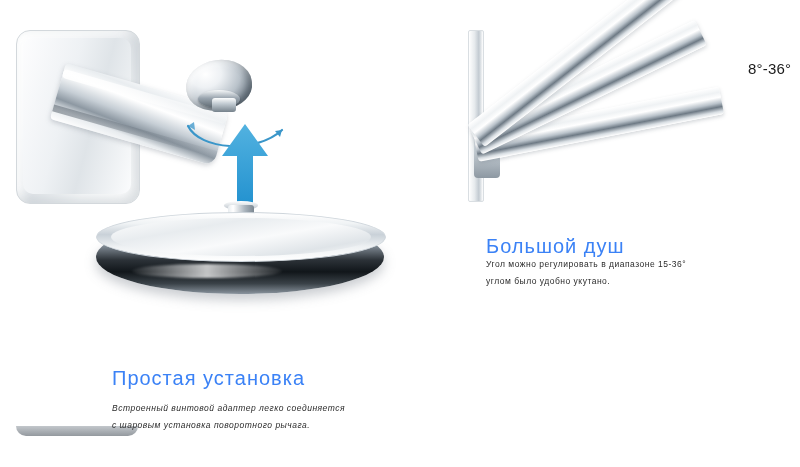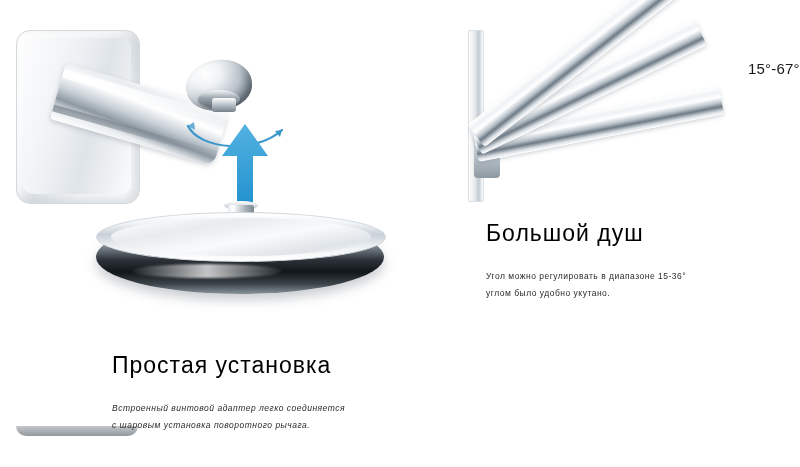--- a/index.html
+++ b/index.html
@@ -272,24 +272,25 @@
     top: 60px;
     font-size: 15px;
     color: #1a1a1a;
     letter-spacing: 0.2px;
     white-space: nowrap;
   }
 
   
   .heading {
     position: absolute;
-    font-size: 23px;
-    color: #000000;
+    font-size: 20px;
+    color: #3b82f6;
     letter-spacing: 1px;
     white-space: nowrap;
+    margin-top: 15px;
   }
   .heading-left {
     left: 112px;
     top: 352px;
   }
   .heading-right {
     left: 486px;
     top: 220px;
   }
   .body-text {
@@ -369,23 +370,23 @@
 
   <div class="panel-right">
 
     <div class="wall-bar"></div>
     <div class="blade-hinge"></div>
 
     <div class="blade blade-1"></div>
     <div class="blade blade-2"></div>
     <div class="blade blade-3"></div>
 
-    <div class="angle-label">15°-67°</div>
+    <div class="angle-label">8°-36°</div>
 
     <div class="heading heading-right" style="left:46px; top:220px;">Большой душ</div>
 
-    <div class="body-right body-text" style="left:46px; top:268px; width:300px;">
+    <div class="body-right body-text" style="left:46px; top:256px; width:300px;">
       <div>Угол можно регулировать в диапазоне 15-36°</div>
       <div>углом было удобно укутано.</div>
     </div>
   </div>
 
 </div>
 
 </body></html>

